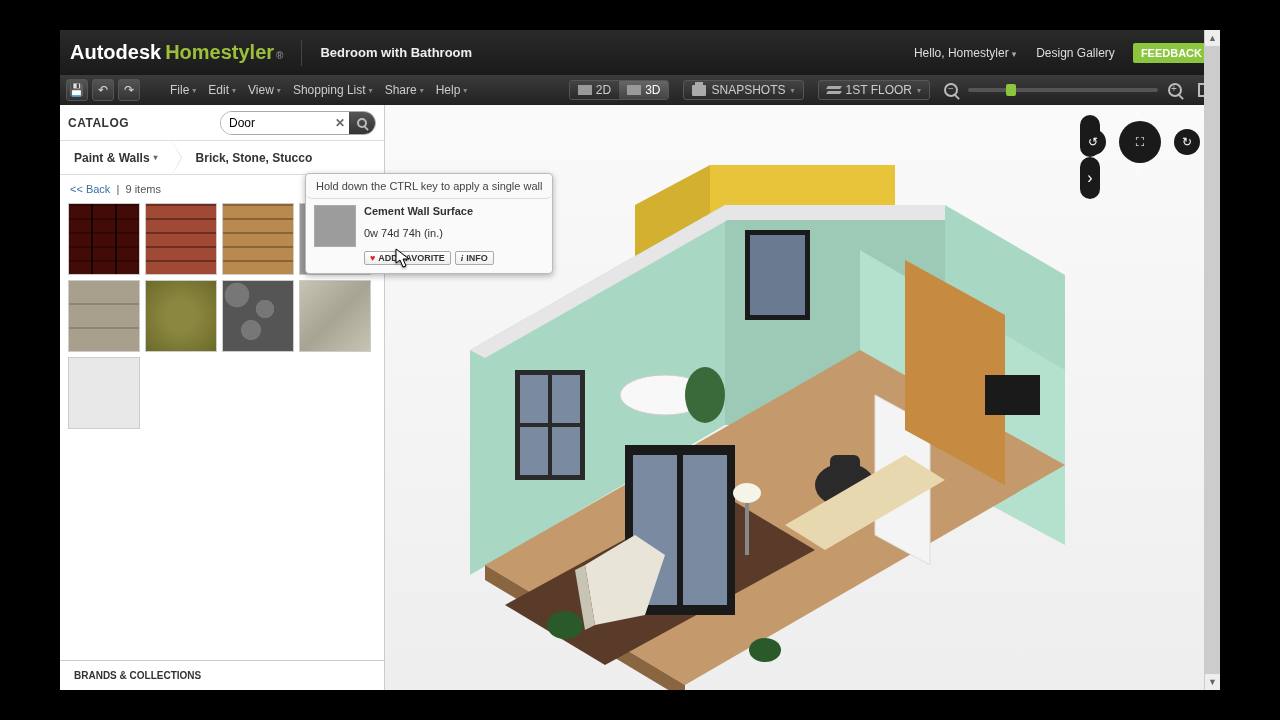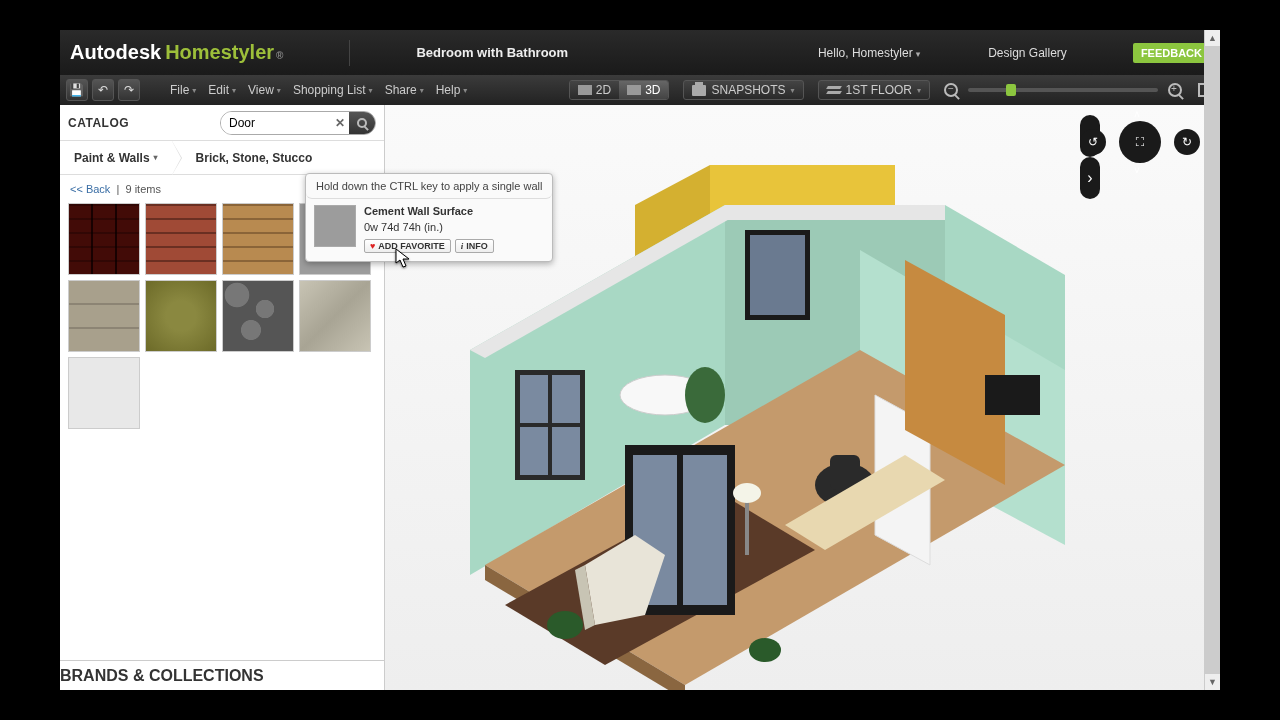--- a/index.html
+++ b/index.html
@@ -1,20 +1,20 @@
 <!DOCTYPE html>
 <html><head>
 <meta charset="utf-8">
 <style>
 * { margin:0; padding:0; box-sizing:border-box; font-family:Arial,Helvetica,sans-serif; }
 body { background:#000; width:1280px; height:720px; overflow:hidden; position:relative; }
 .app { position:absolute; left:60px; top:30px; width:1160px; height:660px; background:#fff; }
 
 
-.header { height:45px; background:linear-gradient(#2a2a2a,#1a1a1a); display:flex; align-items:center; padding:0 10px; color:#fff;gap:48px; }
+.header { height:45px; background:linear-gradient(#2a2a2a,#1a1a1a); display:flex; align-items:center; padding:0 10px; color:#fff; }
 .brand { font-size:20px; font-weight:bold; display:flex; align-items:baseline; gap:4px; }
 .brand-1 { color:#fff; }
 .brand-2 { color:#9dbf3a; }
 .brand-r { font-size:10px; color:#888; margin-left:-2px; }
 .divider-v { width:1px; height:26px; background:#444; margin:0 18px; }
 .doc-title { font-size:13px; font-weight:600; color:#eee; }
 .spacer { flex:1; }
 .top-link { color:#ddd; font-size:12px; margin:0 10px; cursor:pointer; }
 .drop-caret::after { content:"▾"; font-size:9px; margin-left:3px; color:#aaa; }
 .feedback { background:#8cc63f; color:#fff; font-size:11px; font-weight:bold; padding:4px 8px; border-radius:2px; margin-left:8px; cursor:pointer; }
@@ -72,21 +72,21 @@
 .sw-brick1 { background:repeating-linear-gradient(0deg,#7a2f25 0 12px,#5a1f18 12px 14px),repeating-linear-gradient(90deg,transparent 0 22px,#5a1f18 22px 24px); background-blend-mode:multiply; background-color:#8a3a30; }
 .sw-brick2 { background:repeating-linear-gradient(0deg,#a04a36 0 12px,#6a2f22 12px 14px),repeating-linear-gradient(90deg,transparent 0 22px,#6a2f22 22px 24px); background-color:#b0503a; }
 .sw-brick3 { background:repeating-linear-gradient(0deg,#b88a50 0 12px,#8a6438 12px 14px),repeating-linear-gradient(90deg,transparent 0 22px,#8a6438 22px 24px); background-color:#c49a60; }
 .sw-cement { background:#9c9c9c; }
 .sw-tile1 { background:repeating-linear-gradient(0deg,#a8a08c 0 22px,#8c8474 22px 24px),repeating-linear-gradient(90deg,transparent 0 22px,#8c8474 22px 24px); background-color:#a8a08c; }
 .sw-moss { background:radial-gradient(#8a8840 30%,#6c6a28); }
 .sw-cobble { background:radial-gradient(circle at 20% 20%,#777 15%,transparent 16%),radial-gradient(circle at 60% 40%,#777 15%,transparent 16%),radial-gradient(circle at 40% 70%,#777 15%,transparent 16%),#555; }
 .sw-marble { background:linear-gradient(135deg,#c8c4b4,#a8a494,#c8c4b4); }
 .sw-stucco { background:#e8e8e8; }
 
-.brands { height:30px; border-top:1px solid #ccc; padding:0 0; display:flex; align-items:center; font-size:16px; font-weight:bold; color:#333; margin-top:auto; cursor:pointer; }
+.brands { height:30px; border-top:1px solid #ccc; padding:0 14px; display:flex; align-items:center; font-size:10px; font-weight:bold; color:#333; margin-top:auto; cursor:pointer; }
 
 
 .canvas { flex:1; background:linear-gradient(#fafafa,#eee); position:relative; overflow:hidden; }
 .canvas svg { position:absolute; top:0; left:0; }
 
 
 .nav-orb { position:absolute; top:10px; right:20px; width:120px; height:55px; }
 .nav-orb .blob { position:absolute; background:#1a1a1a; border-radius:50%; display:flex; align-items:center; justify-content:center; color:#fff; cursor:pointer; font-size:12px; }
 .blob-c { width:42px; height:42px; top:6px; left:39px; font-size:10px; }
 .blob-l { width:26px; height:26px; top:14px; left:0; }
@@ -94,21 +94,21 @@
 .blob-il{ width:20px; height:42px; border-radius:10px; top:6px; left:24px; background:#1a1a1a; display:flex; align-items:center; justify-content:center; color:#fff; }
 .blob-ir{ width:20px; height:42px; border-radius:10px; top:6px; right:24px; background:#1a1a1a; display:flex; align-items:center; justify-content:center; color:#fff; }
 .chev-u,.chev-d { position:absolute; left:54px; color:#fff; font-size:10px; cursor:pointer; }
 .chev-u { top:-6px; } .chev-d { bottom:-6px; }
 
 
 .tip { position:absolute; left:245px; top:143px; background:#fafafa; border:1px solid #bbb; border-radius:4px; box-shadow:0 2px 6px rgba(0,0,0,.3); font-size:11px; z-index:5; }
 .tip-hint { padding:6px 10px; color:#444; white-space:nowrap; border-bottom:1px solid #ddd; position:relative;border-radius:6px; }
 .tip-body { display:flex; padding:6px 8px 8px 8px; gap:8px; align-items:flex-start; }
 .tip-thumb { width:42px; height:42px; background:#9c9c9c; border:1px solid #aaa; }
-.tip-meta { display:flex; flex-direction:column; gap:4px; }
+.tip-meta { display:flex; flex-direction:column; gap:10px; }
 .tip-name { font-weight:bold; font-size:11px; color:#333; }
 .tip-dim { font-weight:normal; font-size:11px; color:#333; }
 .tip-btns { display:flex; gap:4px; margin-top:2px; }
 .tip-btn { border:1px solid #aaa; border-radius:2px; padding:1px 5px; font-size:9px; font-weight:bold; background:linear-gradient(#fff,#eee); cursor:pointer; display:flex; align-items:center; gap:3px; color:#333; }
 .heart { color:#d22; font-size:9px; }
 .info-i { font-family:serif; font-style:italic; font-weight:bold; }
 
 
 .cursor { position:absolute; left:335px; top:218px; width:18px; height:22px; z-index:6; pointer-events:none; }
 .cursor svg { filter:drop-shadow(0 1px 1px rgba(0,0,0,.5)); }

